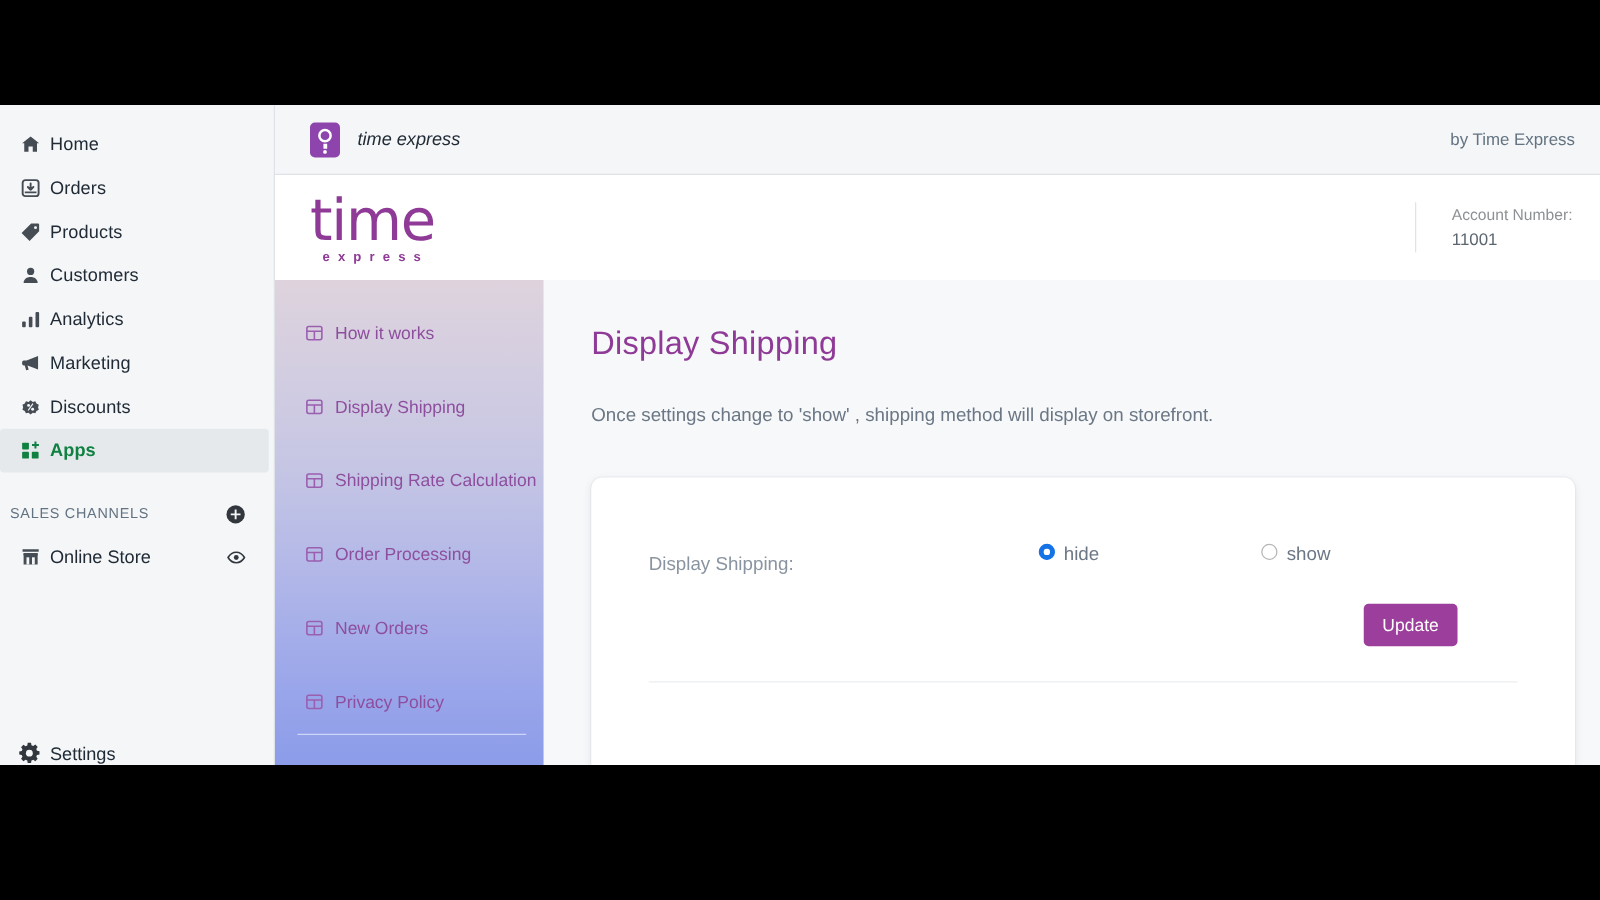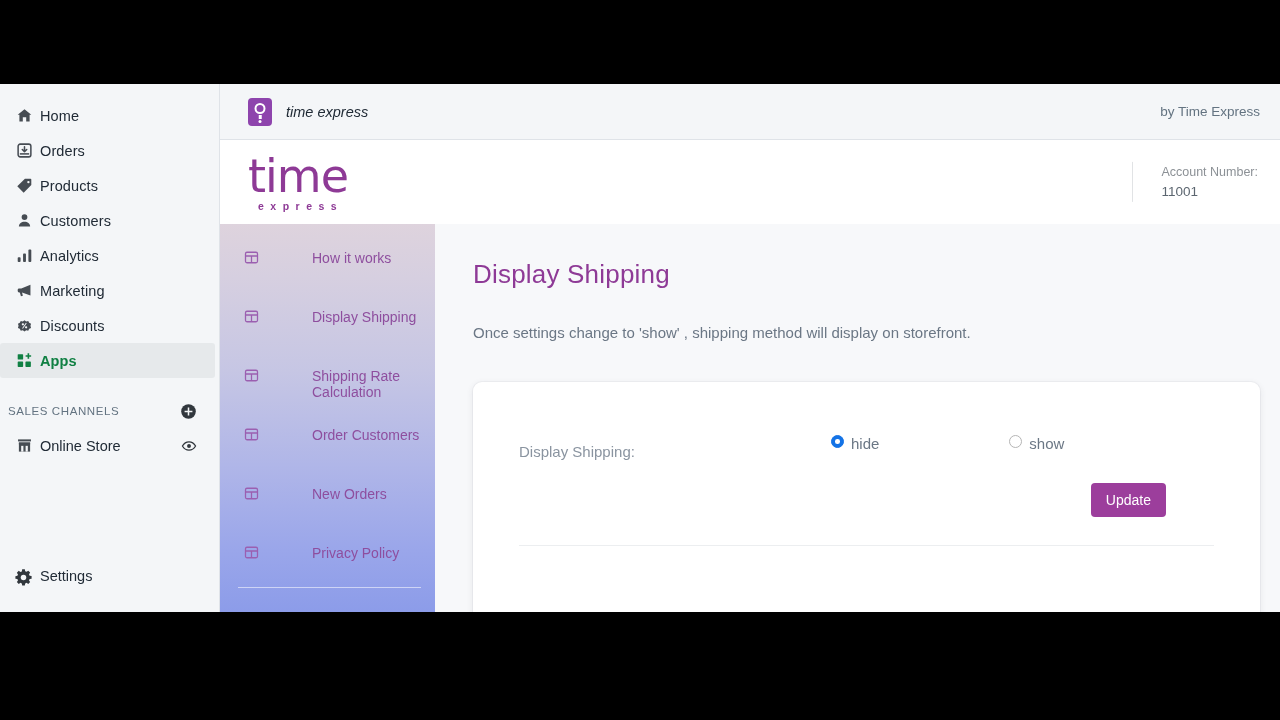--- a/index.html
+++ b/index.html
@@ -54,21 +54,21 @@
   }
   .section-head .sh-action { color: #31373d; display:flex; }
 
   .channel-item { display: flex; align-items: center; height: 35px; padding-left: 8px; padding-right: 22px; cursor: pointer;}
   .channel-item .ico { width: 32px; flex: 0 0 32px; display:flex; align-items:center; justify-content:center; color:#464c53;}
   .channel-item .lbl { font-size: 14.5px; color: #212b36; flex: 1; }
   .channel-item .eye { color: #31373d; display:flex; }
 
   #settings-row {
     position: absolute; left: 0; bottom: 0;
-    width: 220px; display: flex; align-items: flex-start;
+    width: 220px; display: flex; align-items: flex-end;
     height: 44px; padding-left: 6px; cursor: pointer;
   }
   #settings-row .ico { width: 34px; flex: 0 0 34px; display:flex; align-items:center; justify-content:center; color:#31373d; }
   #settings-row .lbl { font-size: 14.5px; color: #212b36; }
 
   
   #app-frame {
     position: absolute; left: 220px; top: 0;
     width: 1060px; height: 528px;
     background: #fff;
@@ -132,23 +132,23 @@
 
   
   #app-menu {
     width: 215px; flex: 0 0 215px;
     background: linear-gradient(180deg,
       #ded3dd 0%, #d6cfe0 14%, #c6c6e4 38%,
       #b0b6e8 62%, #9aa6ea 84%, #8c9ce9 100%);
     padding-top: 26px; position: relative;
   }
   .menu-item {
-    display: flex; align-items: flex-start;
+    display: flex; align-items: center;
     height: 32px; padding-left: 24px;
-    margin-bottom: 27px; cursor: pointer; gap: 44px;
+    margin-bottom: 27px; cursor: pointer;
   }
   .menu-item .mi-ico { flex: 0 0 22px; display: flex; align-items:center; }
   .menu-item .mi-lbl {
     font-size: 14px; color: #8e4e9e; margin-left: 2px;
   }
   #menu-divider {
     position: absolute; left: 18px; right: 14px; bottom: 24px;
     height: 1px; background: rgba(255,255,255,.55);
   }
 
@@ -393,21 +393,21 @@
           <span class="mi-lbl">Shipping Rate Calculation</span>
         </div>
 
         <div class="menu-item">
           <span class="mi-ico">
             <svg width="15" height="15" viewBox="0 0 20 20" fill="none" stroke="#9b5fb0" stroke-width="1.7">
                 <rect x="2" y="3" width="16" height="14" rx="2"></rect>
                 <path d="M2 8h16M10 8v9"></path>
               </svg>
           </span>
-          <span class="mi-lbl">Order Customers</span>
+          <span class="mi-lbl">Order Processing</span>
         </div>
 
         <div class="menu-item">
           <span class="mi-ico">
             <svg width="15" height="15" viewBox="0 0 20 20" fill="none" stroke="#9b5fb0" stroke-width="1.7">
                 <rect x="2" y="3" width="16" height="14" rx="2"></rect>
                 <path d="M2 8h16M10 8v9"></path>
               </svg>
           </span>
           <span class="mi-lbl">New Orders</span>

